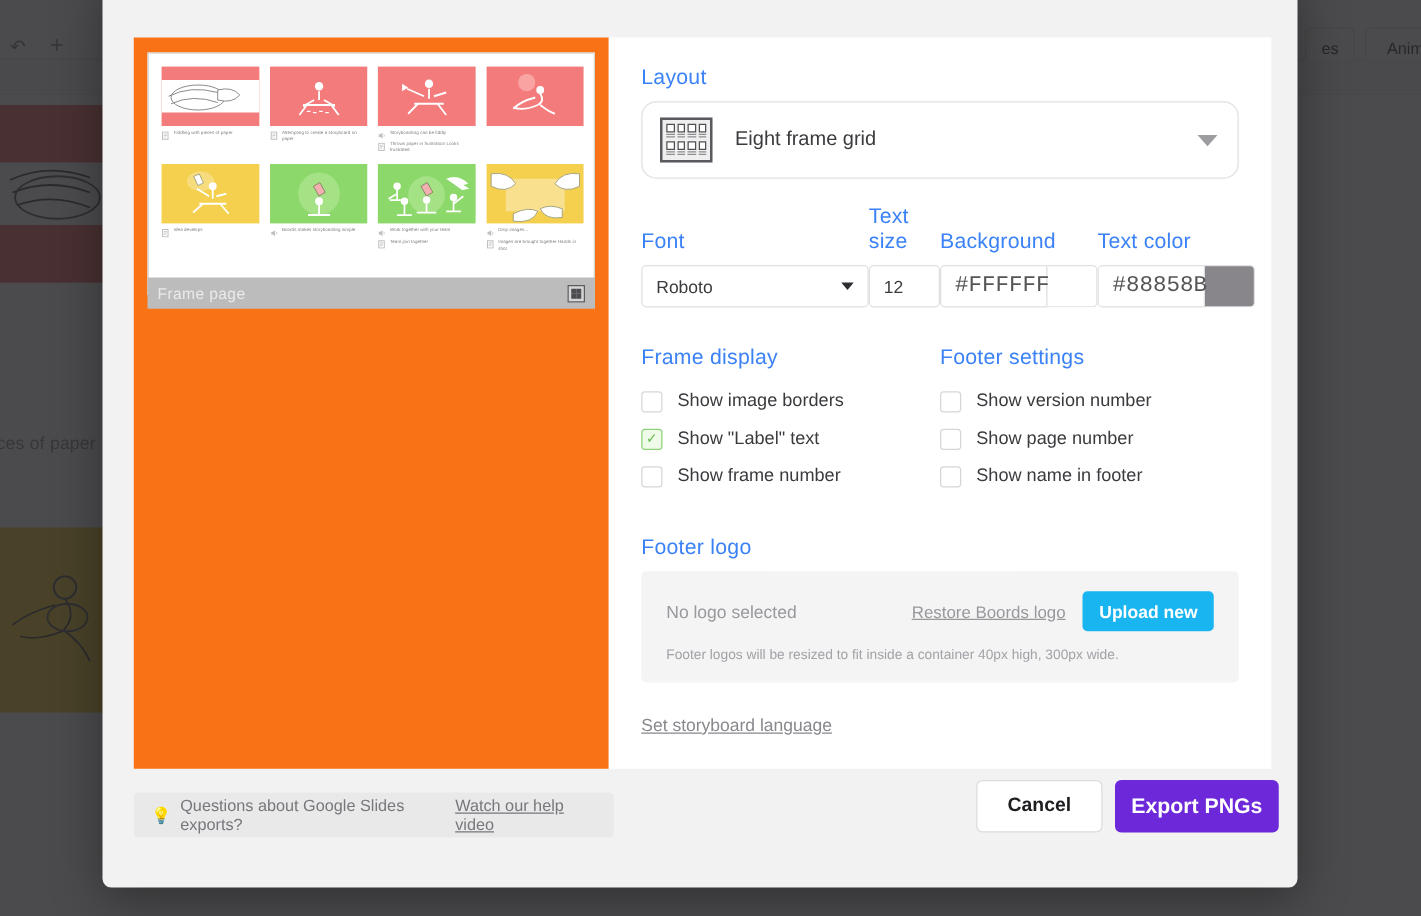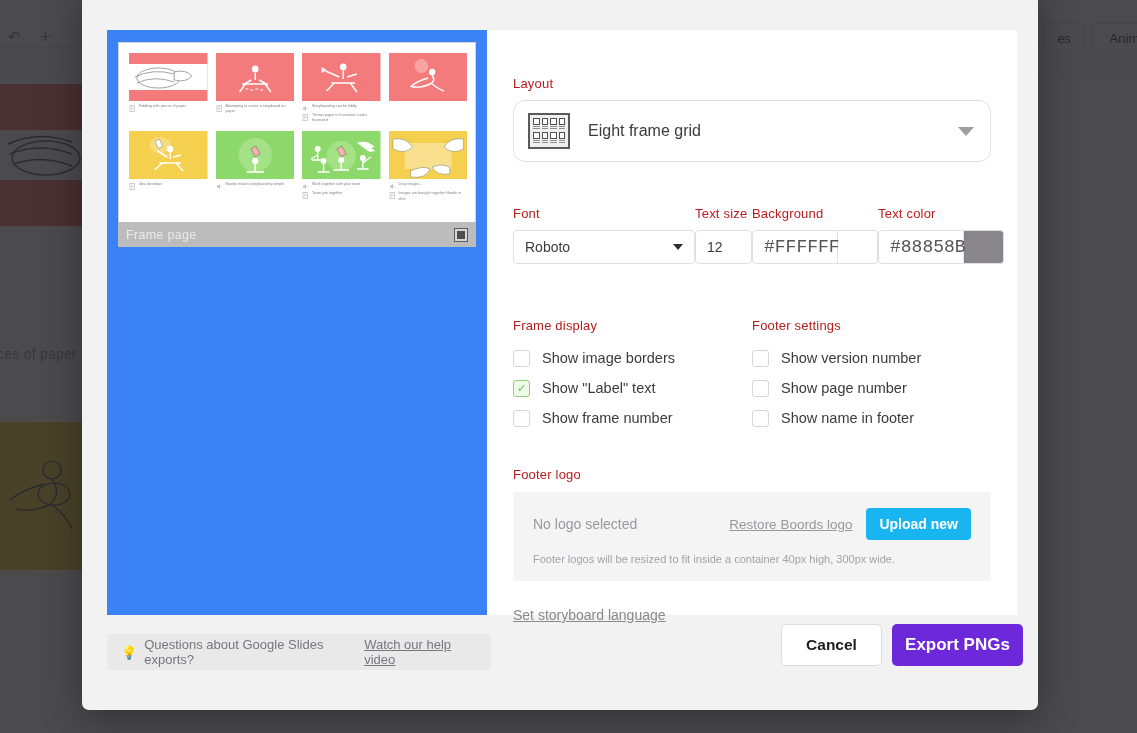--- a/index.html
+++ b/index.html
@@ -33,21 +33,21 @@
   
   #modal {
     position: absolute; left: 82px; top: -18px; width: 956px; height: 728px;
     background: #f2f2f3; border-radius: 7px; overflow: hidden;
     box-shadow: 0 10px 40px rgba(0,0,0,.35);
   }
 
   
   #preview {
     position: absolute; left: 25px; top: 48px; width: 380px; height: 585px;
-    background: #3b82f6;
+    background: #f97316;
   }
   .preview-sheet {
     position: absolute; left: 11px; top: 12px; width: 358px; height: 194px;
     background: #ffffff; border: 1px solid #d4d4d4;
   }
   .frame-grid {
     position: absolute; left: 10px; top: 10px; width: 338px; height: 146px;
     display: grid; grid-template-columns: repeat(4, 1fr); grid-template-rows: repeat(2, 1fr);
     column-gap: 8px; row-gap: 7px;
   }
@@ -65,21 +65,21 @@
   .preview-bar-label { font-size: 12.5px; color: #eaeaea; letter-spacing: .3px; flex: 1; }
   .expand-ico { width: 14px; height: 14px; border: 1.4px solid #5e5e62; background:#d6d6d6;
                 display:flex; flex-wrap: wrap; align-content: space-between; justify-content: space-between; padding:2px; }
   .expand-ico i { width: 4px; height: 4px; background: #4c4c50; display: block; }
 
   
   #settings {
     position: absolute; left: 405px; top: 48px; width: 530px; height: 585px;
     background: #ffffff; padding: 22px 26px 0 26px;
   }
-  .sec-label { font-size: 13px; color: #b91c1c; letter-spacing: .2px; margin-top: 24px; }
+  .sec-label { font-size: 17px; color: #3b82f6; letter-spacing: .2px; }
 
   .layout-select {
     margin-top: 9px; width: 100%; height: 62px; border: 1px solid #e0e0e2; border-radius: 12px;
     background: #fff; display: flex; align-items: center; padding: 0 14px; position: relative;
   }
   .layout-icon { width: 42px; height: 36px; border: 2px solid #5a5a5e; background: #efefef; padding: 3px;
                  display: grid; grid-template-columns: repeat(4,1fr); grid-template-rows: repeat(2,1fr); gap: 2px; }
   .li-cell { display: flex; flex-direction: column; gap: 1px; }
   .li-box { flex: 0 0 7px; border: 1.2px solid #4f4f53; background: #fff; }
   .li-line { height: 1px; background: #8f8f93; }

